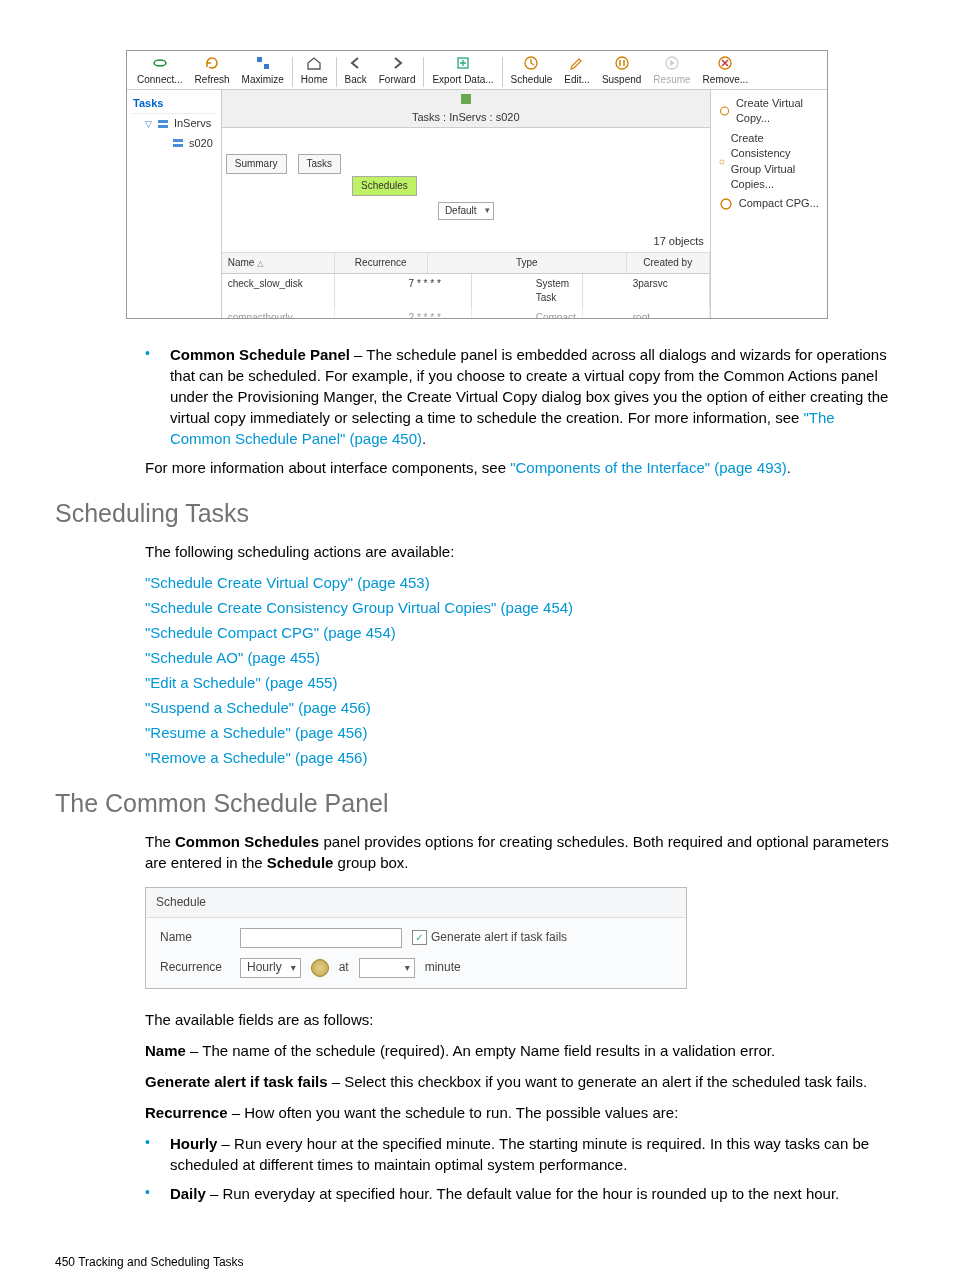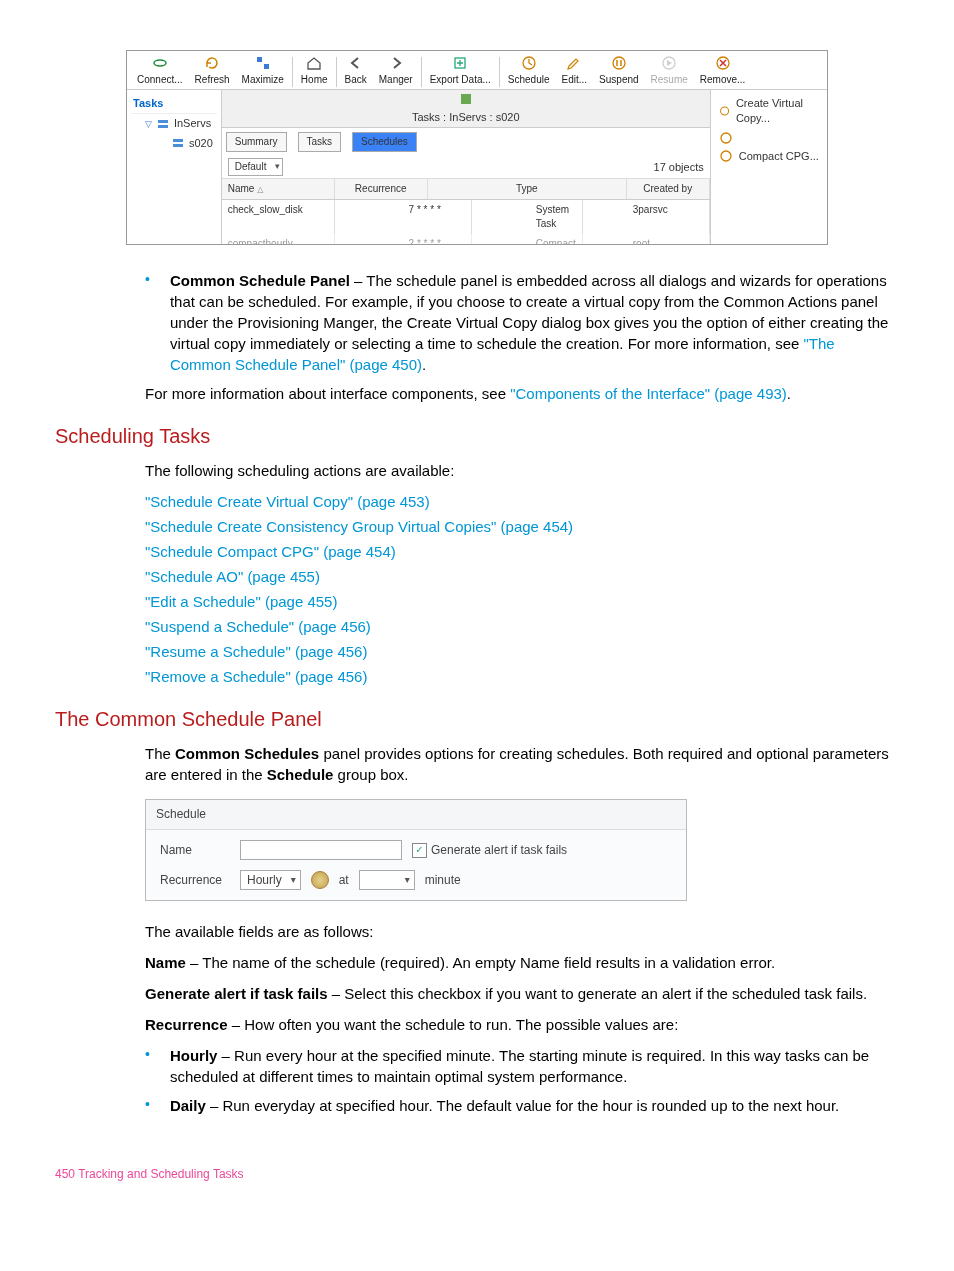--- a/index.html
+++ b/index.html
@@ -87,27 +87,28 @@
     padding: 4px;
     gap: 12px;
   }
   .tab {
     border: 1px solid #aaa;
     padding: 2px 8px;
     background: #f7f7f7;
     font-size: 10px;
     margin-right: -1px;
   }
-  .tab.active { background: #3b82f6; }
+  .tab.active { background: #bef264; margin-top: 44px; }
   .subrow {
     display: flex;
     align-items: center;
     padding: 2px 6px;
-    gap: 8px;
+    gap: 14px;
     border-bottom: 1px solid #ddd;
+    flex-direction: column;
   }
   .dropdown {
     border: 1px solid #aaa;
     padding: 1px 16px 1px 6px;
     background: #fff;
     position: relative;
     font-size: 10px;
   }
   .dropdown::after {
     content: "▾";
@@ -158,23 +159,23 @@
     padding-right: 20px;
     line-height: 1.4;
   }
   .bullet-text { flex: 1; }
   .link { color: #0096d6; text-decoration: none; }
   .para {
     padding-left: 90px;
     margin: 0 0 10px 0;
   }
   h2.section {
-    color: #b91c1c;
+    color: #737373;
     font-weight: normal;
-    font-size: 20px;
+    font-size: 25px;
     margin: 18px 0 10px 0;
   }
   .linklist {
     padding-left: 90px;
   }
   .linklist div { margin-bottom: 4px; }
   .schedule-panel {
     border: 1px solid #bbb;
     width: 540px;
     margin: 14px 0 20px 90px;
@@ -212,21 +213,21 @@
     content: "▾"; position: absolute; right: 4px; font-size: 10px; color: #555;
   }
   .sp-select.small { width: 30px; }
   .sp-clock {
     width: 16px; height: 16px; border-radius: 50%;
     background: radial-gradient(#e8d088,#c0a050);
     border:1px solid #a08030;
   }
   .footer {
     font-size: 12px;
-    color: #ec4899;
+    color: #000000;
     margin-top: 50px;
   }
   strong { font-weight: bold; }
 </style>
 </head>
 <body>
 
 <div class="screenshot">
   <div class="toolbar">
     <div class="tb-item">
@@ -260,21 +261,21 @@
     <div class="tb-item">
         <svg class="ico" viewBox="0 0 16 16">
           <path d="M10 3l-6 5 6 5" fill="none" stroke="#555" stroke-width="2"></path>
         </svg>
         <span>Back</span>
       </div>
     <div class="tb-item">
         <svg class="ico" viewBox="0 0 16 16">
           <path d="M6 3l6 5-6 5" fill="none" stroke="#555" stroke-width="2"></path>
         </svg>
-        <span>Manger</span>
+        <span>Forward</span>
       </div>
     <div class="tb-sep"></div>
     <div class="tb-item">
         <svg class="ico" viewBox="0 0 16 16">
           <rect x="3" y="3" width="10" height="10" fill="none" stroke="#2a7" stroke-width="1.3"></rect>
           <path d="M8 5v6M5 8h6" stroke="#2a7" stroke-width="1.3"></path>
         </svg>
         <span>Export Data...</span>
       </div>
     <div class="tb-sep"></div>
@@ -371,20 +372,21 @@
       <div class="action-item">
           <svg class="mini-ico" viewBox="0 0 14 14">
             <circle cx="7" cy="7" r="5" fill="none" stroke="#d08000" stroke-width="1.3"></circle>
           </svg>
           <span>Create Virtual Copy...</span>
         </div>
       <div class="action-item">
           <svg class="mini-ico" viewBox="0 0 14 14">
             <circle cx="7" cy="7" r="5" fill="none" stroke="#d08000" stroke-width="1.3"></circle>
           </svg>
+          <span>Create Consistency Group Virtual Copies...</span>
         </div>
       <div class="action-item">
           <svg class="mini-ico" viewBox="0 0 14 14">
             <circle cx="7" cy="7" r="5" fill="none" stroke="#d08000" stroke-width="1.3"></circle>
           </svg>
           <span>Compact CPG...</span>
         </div>
     </div>
   </div>
 </div>

